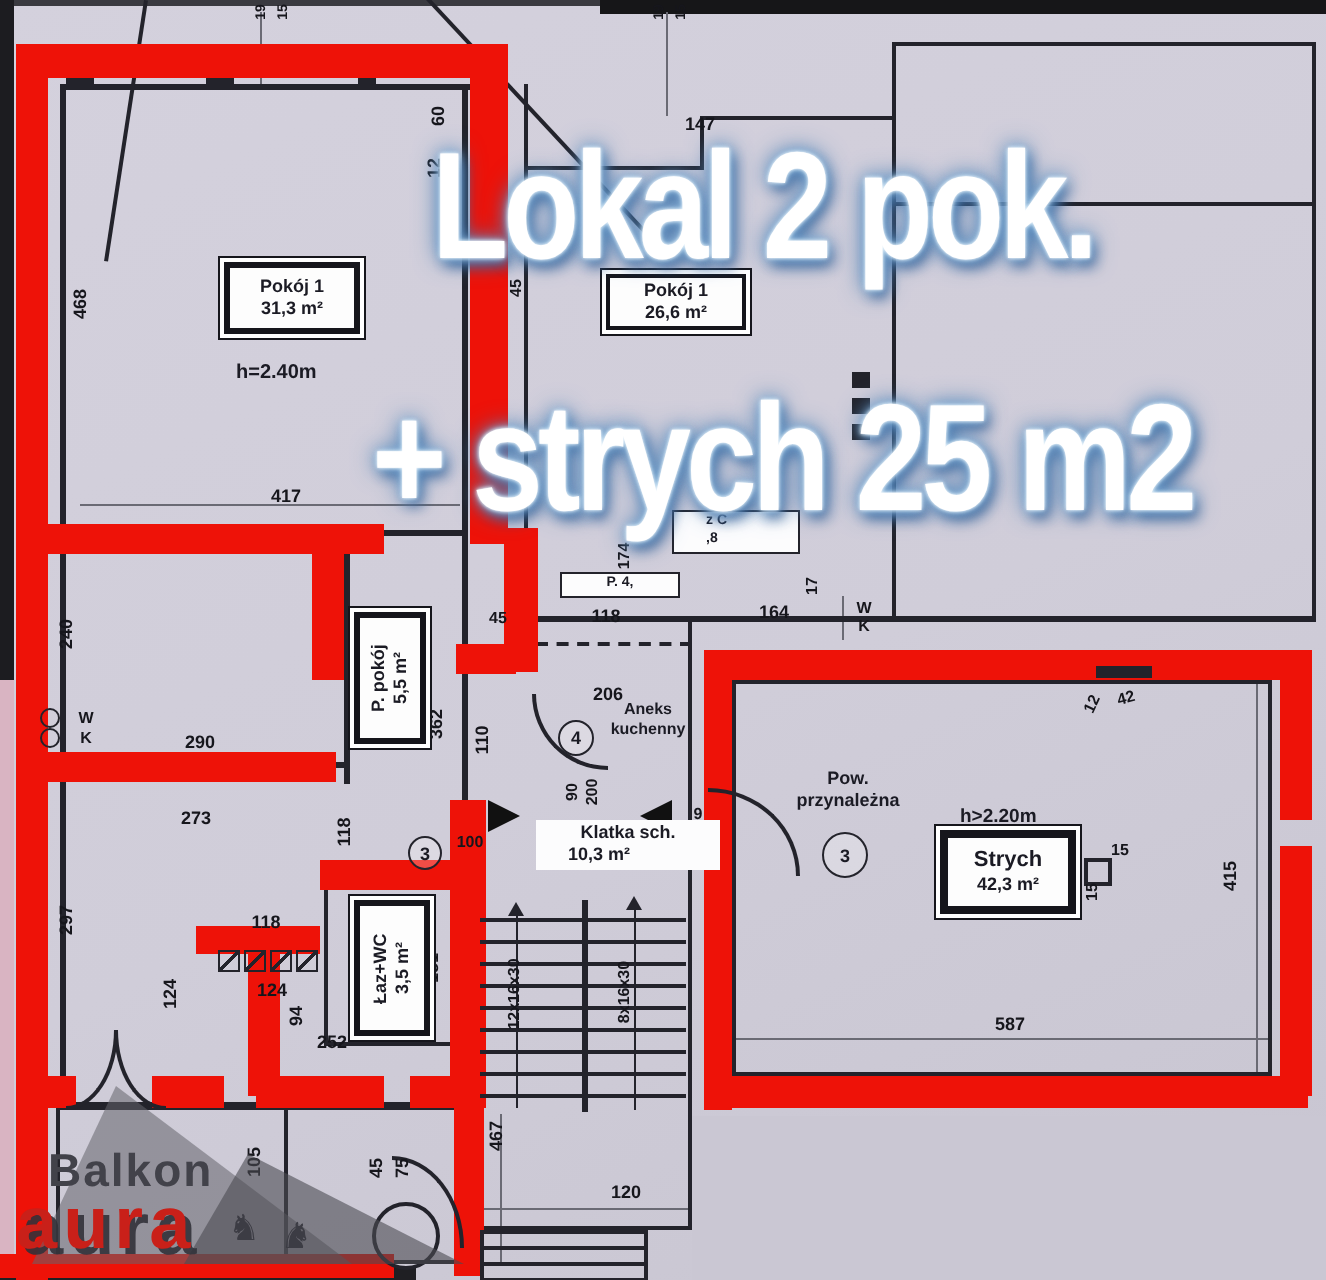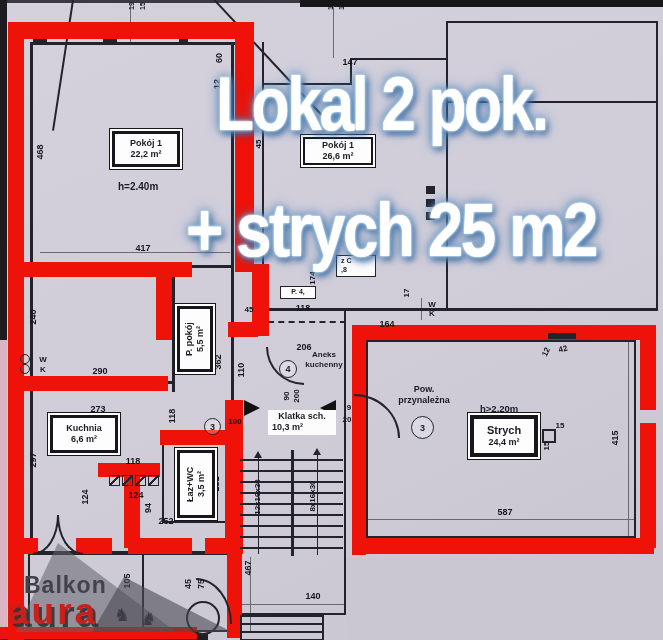--- a/index.html
+++ b/index.html
@@ -11,21 +11,21 @@
   .t{position:absolute;background:#6a6a74}
   .kb{position:absolute;border:2px solid #23232b;background:transparent}
   .r{position:absolute;background:#ee1208}
   .dim{position:absolute;font-size:9px;font-weight:bold;color:#16161c;white-space:nowrap;
        transform:translate(-50%,-50%);z-index:4}
   .box{position:absolute;background:#fdfdfd;border:3px solid #16161c;
        box-shadow:0 0 0 2px #ffffff,0 0 0 3px #16161c;
        display:flex;flex-direction:column;align-items:center;justify-content:center;
        font-size:9px;font-weight:bold;line-height:1.2;text-align:center;z-index:6}
   .box.vert{writing-mode:vertical-rl;transform:rotate(180deg)}
-  .plainbox{position:absolute;background:#fcfcfd;padding:1px 4px;font-size:9px;font-weight:bold;
+  .plainbox{position:absolute;background:#fcfcfd;padding:1px 16px;font-size:9px;font-weight:bold;
        line-height:1.25;text-align:center;z-index:6}
   .freetext{position:absolute;font-size:8.5px;font-weight:bold;text-align:center;line-height:1.2;z-index:4}
   .circ{position:absolute;border:1.5px solid #23232b;border-radius:50%;
        display:flex;align-items:center;justify-content:center;
        font-size:9px;font-weight:bold;background:rgba(255,255,255,.25);z-index:4}
   .vc{position:absolute;width:8px;height:8px;border:1.2px solid #23232b;border-radius:50%;z-index:3}
   .hs{position:absolute;width:9px;height:9px;border:1.5px solid #23232b;
       background:linear-gradient(135deg,transparent 42%,#23232b 42% 58%,transparent 58%);z-index:3}
   .arc{position:absolute;z-index:3}
   .tri{position:absolute;width:0;height:0;z-index:5}
@@ -141,36 +141,36 @@
       <span class="dim" style="left: 33px; top: 460px; transform: translate(-50%, -50%) rotate(-90deg);">297</span>
       <span class="dim" style="left: 172px; top: 416px; transform: translate(-50%, -50%) rotate(-90deg);">118</span>
       <span class="dim" style="left: 218px; top: 362px; transform: translate(-50%, -50%) rotate(-90deg);">362</span>
       <span class="dim" style="left: 241px; top: 370px; transform: translate(-50%, -50%) rotate(-90deg);">110</span>
       <span class="dim" style="left: 304px; top: 347px; transform: translate(-50%, -50%);">206</span>
       <span class="dim" style="left: 286px; top: 396px; font-size: 8px; transform: translate(-50%, -50%) rotate(-90deg);">90</span>
       <span class="dim" style="left: 296px; top: 396px; font-size: 8px; transform: translate(-50%, -50%) rotate(-90deg);">200</span>
       <span class="dim" style="left: 235px; top: 421px; font-size: 8px; transform: translate(-50%, -50%);">100</span>
       <span class="dim" style="left: 249px; top: 309px; font-size: 8px; transform: translate(-50%, -50%);">45</span>
       <span class="dim" style="left: 303px; top: 308px; transform: translate(-50%, -50%);">118</span>
-      <span class="dim" style="left: 387px; top: 324px; transform: translate(-50%, -50%);">164</span>
+      <span class="dim" style="left: 387px; top: 306px; transform: translate(-50%, -50%);">164</span>
       <span class="dim" style="left: 312px; top: 278px; font-size: 8px; transform: translate(-50%, -50%) rotate(-90deg);">174</span>
       <span class="dim" style="left: 406px; top: 293px; font-size: 8px; transform: translate(-50%, -50%) rotate(-90deg);">17</span>
       <span class="dim" style="left: 349px; top: 407px; font-size: 8px; transform: translate(-50%, -50%);">9</span>
       <span class="dim" style="left: 347px; top: 419px; font-size: 8px; transform: translate(-50%, -50%);">20</span>
       <span class="dim" style="left: 133px; top: 461px; transform: translate(-50%, -50%);">118</span>
       <span class="dim" style="left: 136px; top: 495px; transform: translate(-50%, -50%);">124</span>
       <span class="dim" style="left: 85px; top: 497px; transform: translate(-50%, -50%) rotate(-90deg);">124</span>
       <span class="dim" style="left: 148px; top: 508px; transform: translate(-50%, -50%) rotate(-90deg);">94</span>
       <span class="dim" style="left: 166px; top: 521px; transform: translate(-50%, -50%);">252</span>
       <span class="dim" style="left: 216px; top: 484px; transform: translate(-50%, -50%) rotate(-90deg);">181</span>
       <span class="dim" style="left: 188px; top: 584px; transform: translate(-50%, -50%) rotate(-90deg);">45</span>
       <span class="dim" style="left: 201px; top: 584px; transform: translate(-50%, -50%) rotate(-90deg);">75</span>
       <span class="dim" style="left: 127px; top: 581px; transform: translate(-50%, -50%) rotate(-90deg);">105</span>
       <span class="dim" style="left: 248px; top: 568px; transform: translate(-50%, -50%) rotate(-90deg);">467</span>
-      <span class="dim" style="left: 313px; top: 596px; transform: translate(-50%, -50%);">140</span>
+      <span class="dim" style="left: 313px; top: 596px; transform: translate(-50%, -50%);">120</span>
       <span class="dim" style="left: 257px; top: 497px; font-size: 8px; transform: translate(-50%, -50%) rotate(-90deg);">12x16x30</span>
       <span class="dim" style="left: 312px; top: 496px; font-size: 8px; transform: translate(-50%, -50%) rotate(-90deg);">8x16x30</span>
       <span class="dim" style="left: 546px; top: 352px; font-size: 8px; transform: translate(-50%, -50%) rotate(-65deg);">12</span>
       <span class="dim" style="left: 563px; top: 349px; font-size: 8px; transform: translate(-50%, -50%) rotate(-15deg);">42</span>
       <span class="dim" style="left: 560px; top: 425px; font-size: 8px; transform: translate(-50%, -50%);">15</span>
       <span class="dim" style="left: 546px; top: 446px; font-size: 8px; transform: translate(-50%, -50%) rotate(-90deg);">15</span>
       <span class="dim" style="left: 505px; top: 512px; transform: translate(-50%, -50%);">587</span>
       <span class="dim" style="left: 615px; top: 438px; transform: translate(-50%, -50%) rotate(-90deg);">415</span>
       <span class="dim" style="left: 43px; top: 359px; font-size: 8px; transform: translate(-50%, -50%);">W</span>
       <span class="dim" style="left: 43px; top: 369px; font-size: 8px; transform: translate(-50%, -50%);">K</span>
@@ -205,34 +205,30 @@
     <div class="r" style="left:640px;top:325px;width:16px;height:85px"></div>
     <div class="r" style="left:640px;top:423px;width:16px;height:125px"></div>
     <div class="k z5" style="left:548px;top:333px;width:28px;height:6px"></div>
   </div>
 
   <div class="tri" style="left:244px;top:400px;border-top:8px solid transparent;border-bottom:8px solid transparent;border-left:16px solid #111"></div>
   <div class="tri" style="left:320px;top:400px;border-top:8px solid transparent;border-bottom:8px solid transparent;border-right:16px solid #111"></div>
 
   <div class="box" style="left:112px;top:131px;width:62px;height:30px">
     <span>Pokój 1</span>
-    <span>22,2  m²</span>
+    <span>31,3  m²</span>
   </div>
   <div class="freetext" style="left:118px;top:181px;font-size:10px">h=2.40m</div>
 
 
   <div class="box vert" style="left:177px;top:306px;width:30px;height:60px">
     <span>P. pokój</span>
     <span>5,5  m²</span>
   </div>
 
-  <div class="box" style="left:50px;top:415px;width:62px;height:32px">
-    <span>Kuchnia</span>
-    <span>6,6   m²</span>
-  </div>
 
   <div class="box vert" style="left:177px;top:450px;width:32px;height:62px">
     <span>Łaz+WC</span>
     <span>3,5  m²</span>
   </div>
 
   <div class="plainbox" style="left:268px;top:410px;width:60px">
     <span style="display:block">Klatka sch.</span>
     <span style="display:block;text-align:left">10,3  m²</span>
   </div>
@@ -258,21 +254,21 @@
     <span style="display:block">Pow.</span>
     <span style="display:block">przynależna</span>
   </div>
   <div class="circ" style="left:411px;top:416px;width:21px;height:21px">
     <span>3</span>
   </div>
 
   <div class="freetext" style="left:480px;top:403px;font-size:9.5px">h&gt;2.20m</div>
   <div class="box" style="left:470px;top:415px;width:60px;height:34px;border-width:4px">
     <span style="font-size:11px">Strych</span>
-    <span>24,4  m²</span>
+    <span>42,3  m²</span>
   </div>
 
   <div class="plainbox" style="left:336px;top:255px;width:30px;font-size:7px;border:1px solid #23232b;text-align:left">
     <span style="display:block">z   C</span>
     <span style="display:block">,8</span>
   </div>
   <div class="plainbox" style="left:280px;top:286px;width:26px;font-size:7px;border:1px solid #23232b">
     <span style="display:block">P.  4,</span>
   </div>
 

